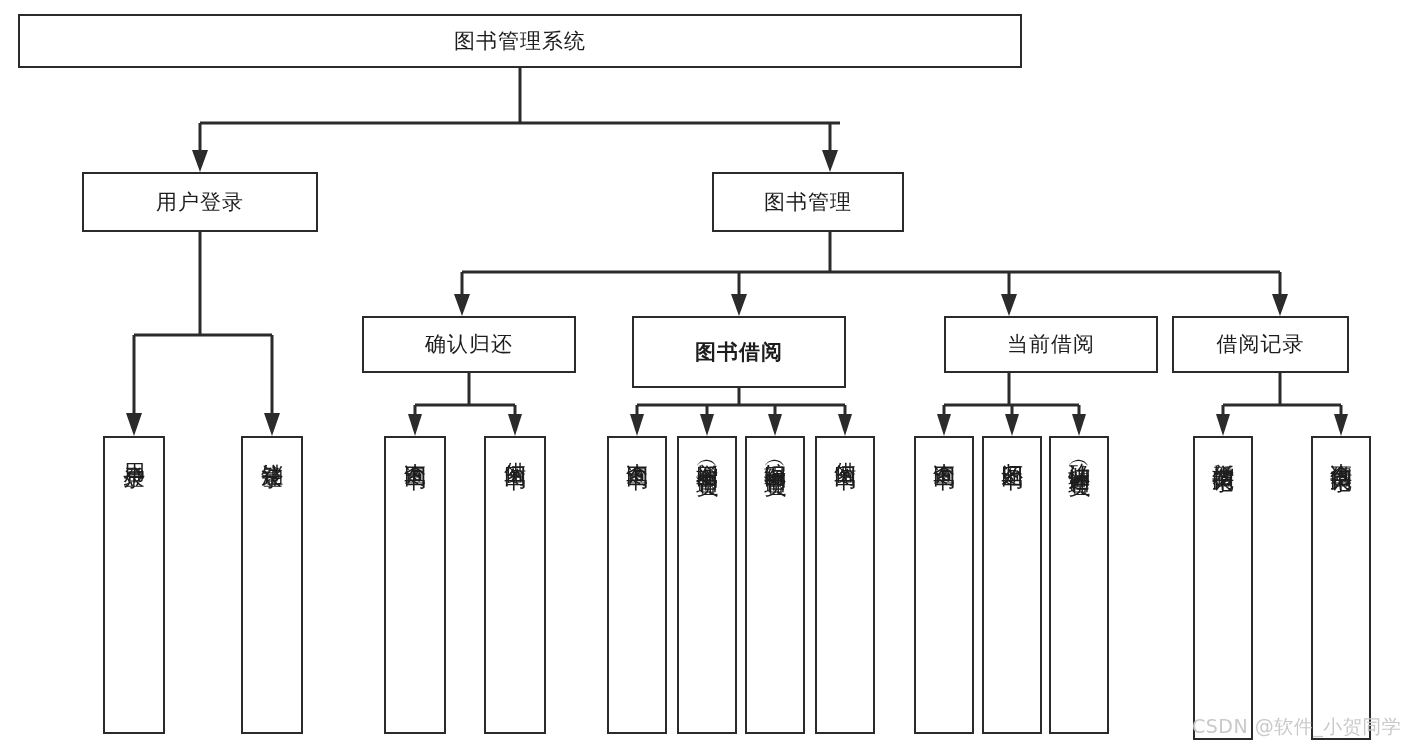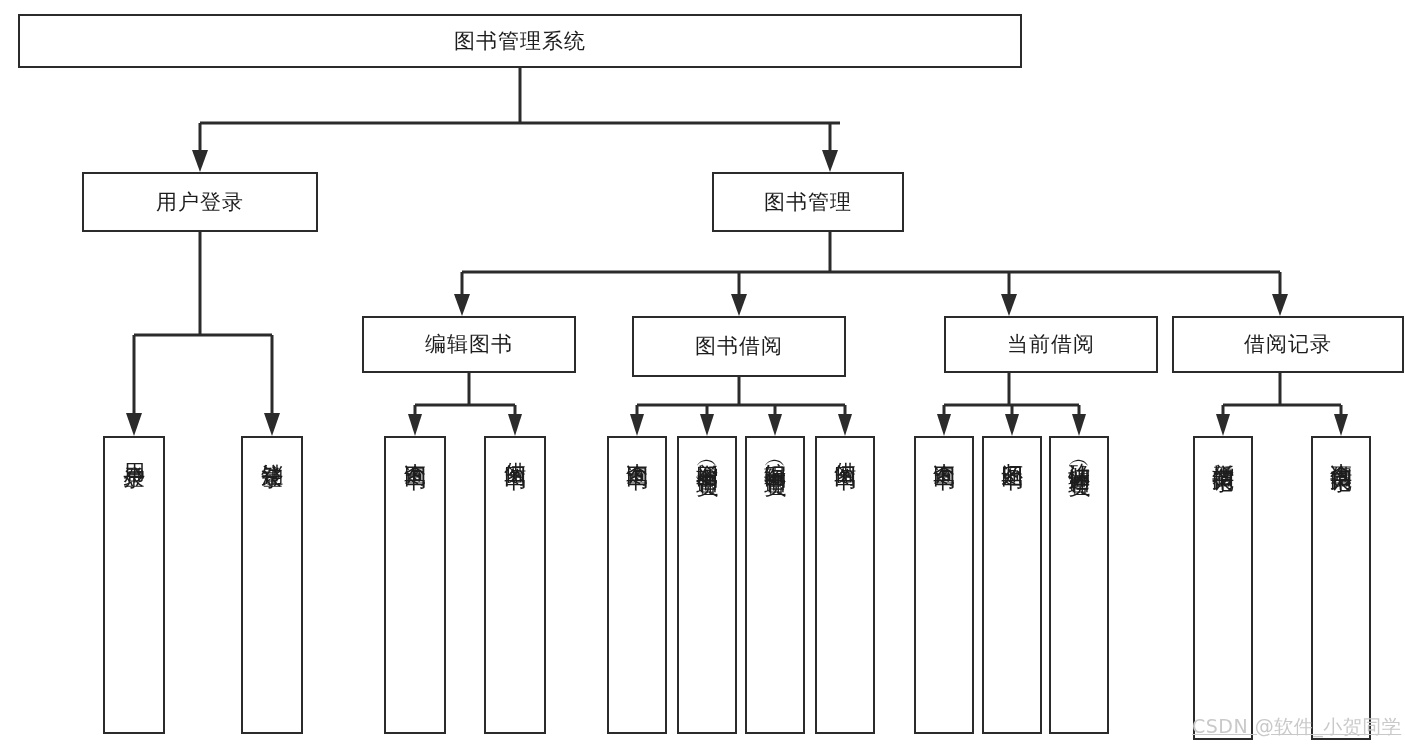--- a/index.html
+++ b/index.html
@@ -150,29 +150,29 @@
   </div>
 
   <div class="node h" style="left:82px; top:172px; width:236px; height:60px;">
     <span class="lbl">用户登录</span>
   </div>
   <div class="node h" style="left:712px; top:172px; width:192px; height:60px;">
     <span class="lbl">图书管理</span>
   </div>
 
   <div class="node h" style="left:362px; top:316px; width:214px; height:57px;">
-    <span class="lbl">编辑图书</span>
-  </div>
-  <div class="node h" style="left:632px; top:316px; width:214px; height:61px;">
+    <span class="lbl">确认归还</span>
+  </div>
+  <div class="node h" style="left:632px; top:316px; width:214px; height:72px;font-weight:bold;">
     <span class="lbl">图书借阅</span>
   </div>
   <div class="node h" style="left:944px; top:316px; width:214px; height:57px;">
     <span class="lbl">当前借阅</span>
   </div>
-  <div class="node h" style="left:1172px; top:316px; width:232px; height:57px;">
+  <div class="node h" style="left:1172px; top:316px; width:177px; height:57px;">
     <span class="lbl">借阅记录</span>
   </div>
 
   <div class="node v" style="left:103px; top:436px; width:62px; height:298px;">
     <span class="lbl">用户登录</span>
   </div>
   <div class="node v" style="left:241px; top:436px; width:62px; height:298px;">
     <span class="lbl">注销登录</span>
   </div>
 
@@ -206,15 +206,15 @@
     <span class="lbl">确认归还（管理员）</span>
   </div>
 
   <div class="node v" style="left:1193px; top:436px; width:60px; height:304px;">
     <span class="lbl">新增借阅记录</span>
   </div>
   <div class="node v" style="left:1311px; top:436px; width:60px; height:304px;">
     <span class="lbl">查询借阅记录</span>
   </div>
 
-  <div class="watermark" style="left:1192px; top:714px;text-decoration:underline;">CSDN @软件_小贺同学</div>
+  <div class="watermark" style="left:1192px; top:714px;">CSDN @软件_小贺同学</div>
 
 </div>
 
 </body></html>

